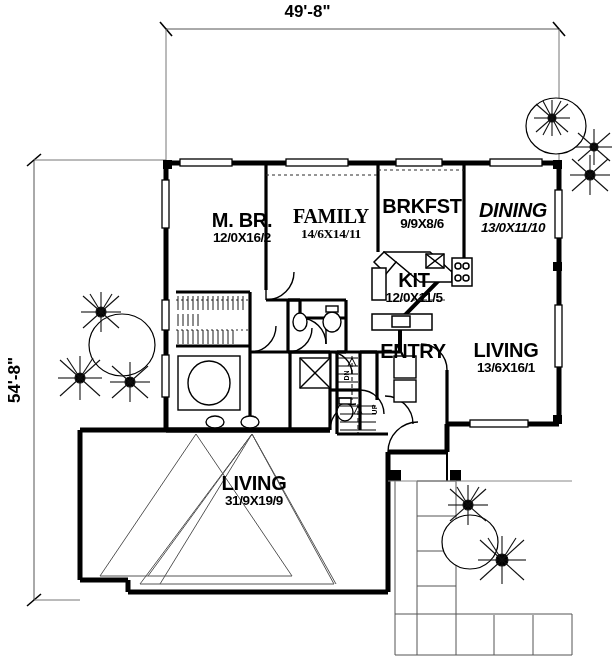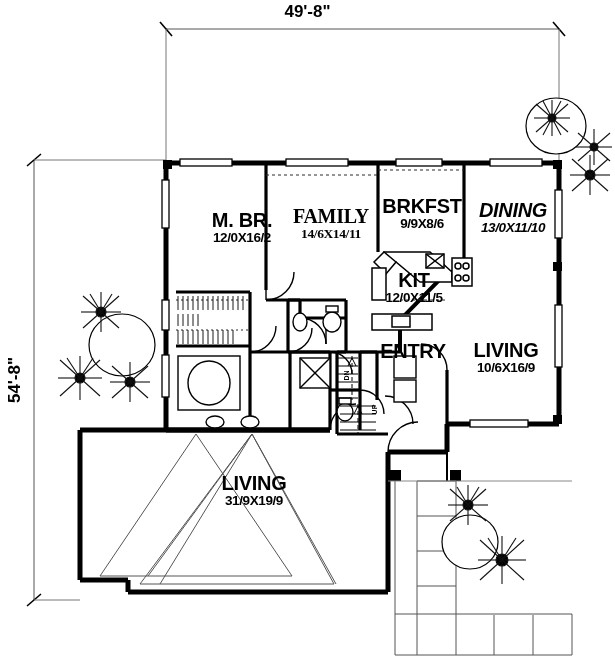--- a/index.html
+++ b/index.html
@@ -471,21 +471,21 @@
     <div class="room-dims">13/0X11/10</div>
   </div>
 
   <div class="room-label" style="left:364px;top:270px;width:100px;">
     <div class="room-name">KIT</div>
     <div class="room-dims">12/0X11/5</div>
   </div>
 
   <div class="room-label" style="left:452px;top:316px;width:108px;margin-top:24px;">
     <div class="room-name">LIVING</div>
-    <div class="room-dims">10/6X16/9</div>
+    <div class="room-dims">13/6X16/1</div>
   </div>
 
   <div class="room-label" style="left:363px;top:341px;width:100px;">
     <div class="room-name">ENTRY</div>
   </div>
 
   <div class="room-label" style="left:184px;top:473px;width:140px;">
     <div class="room-name">LIVING</div>
     <div class="room-dims">31/9X19/9</div>
   </div>

